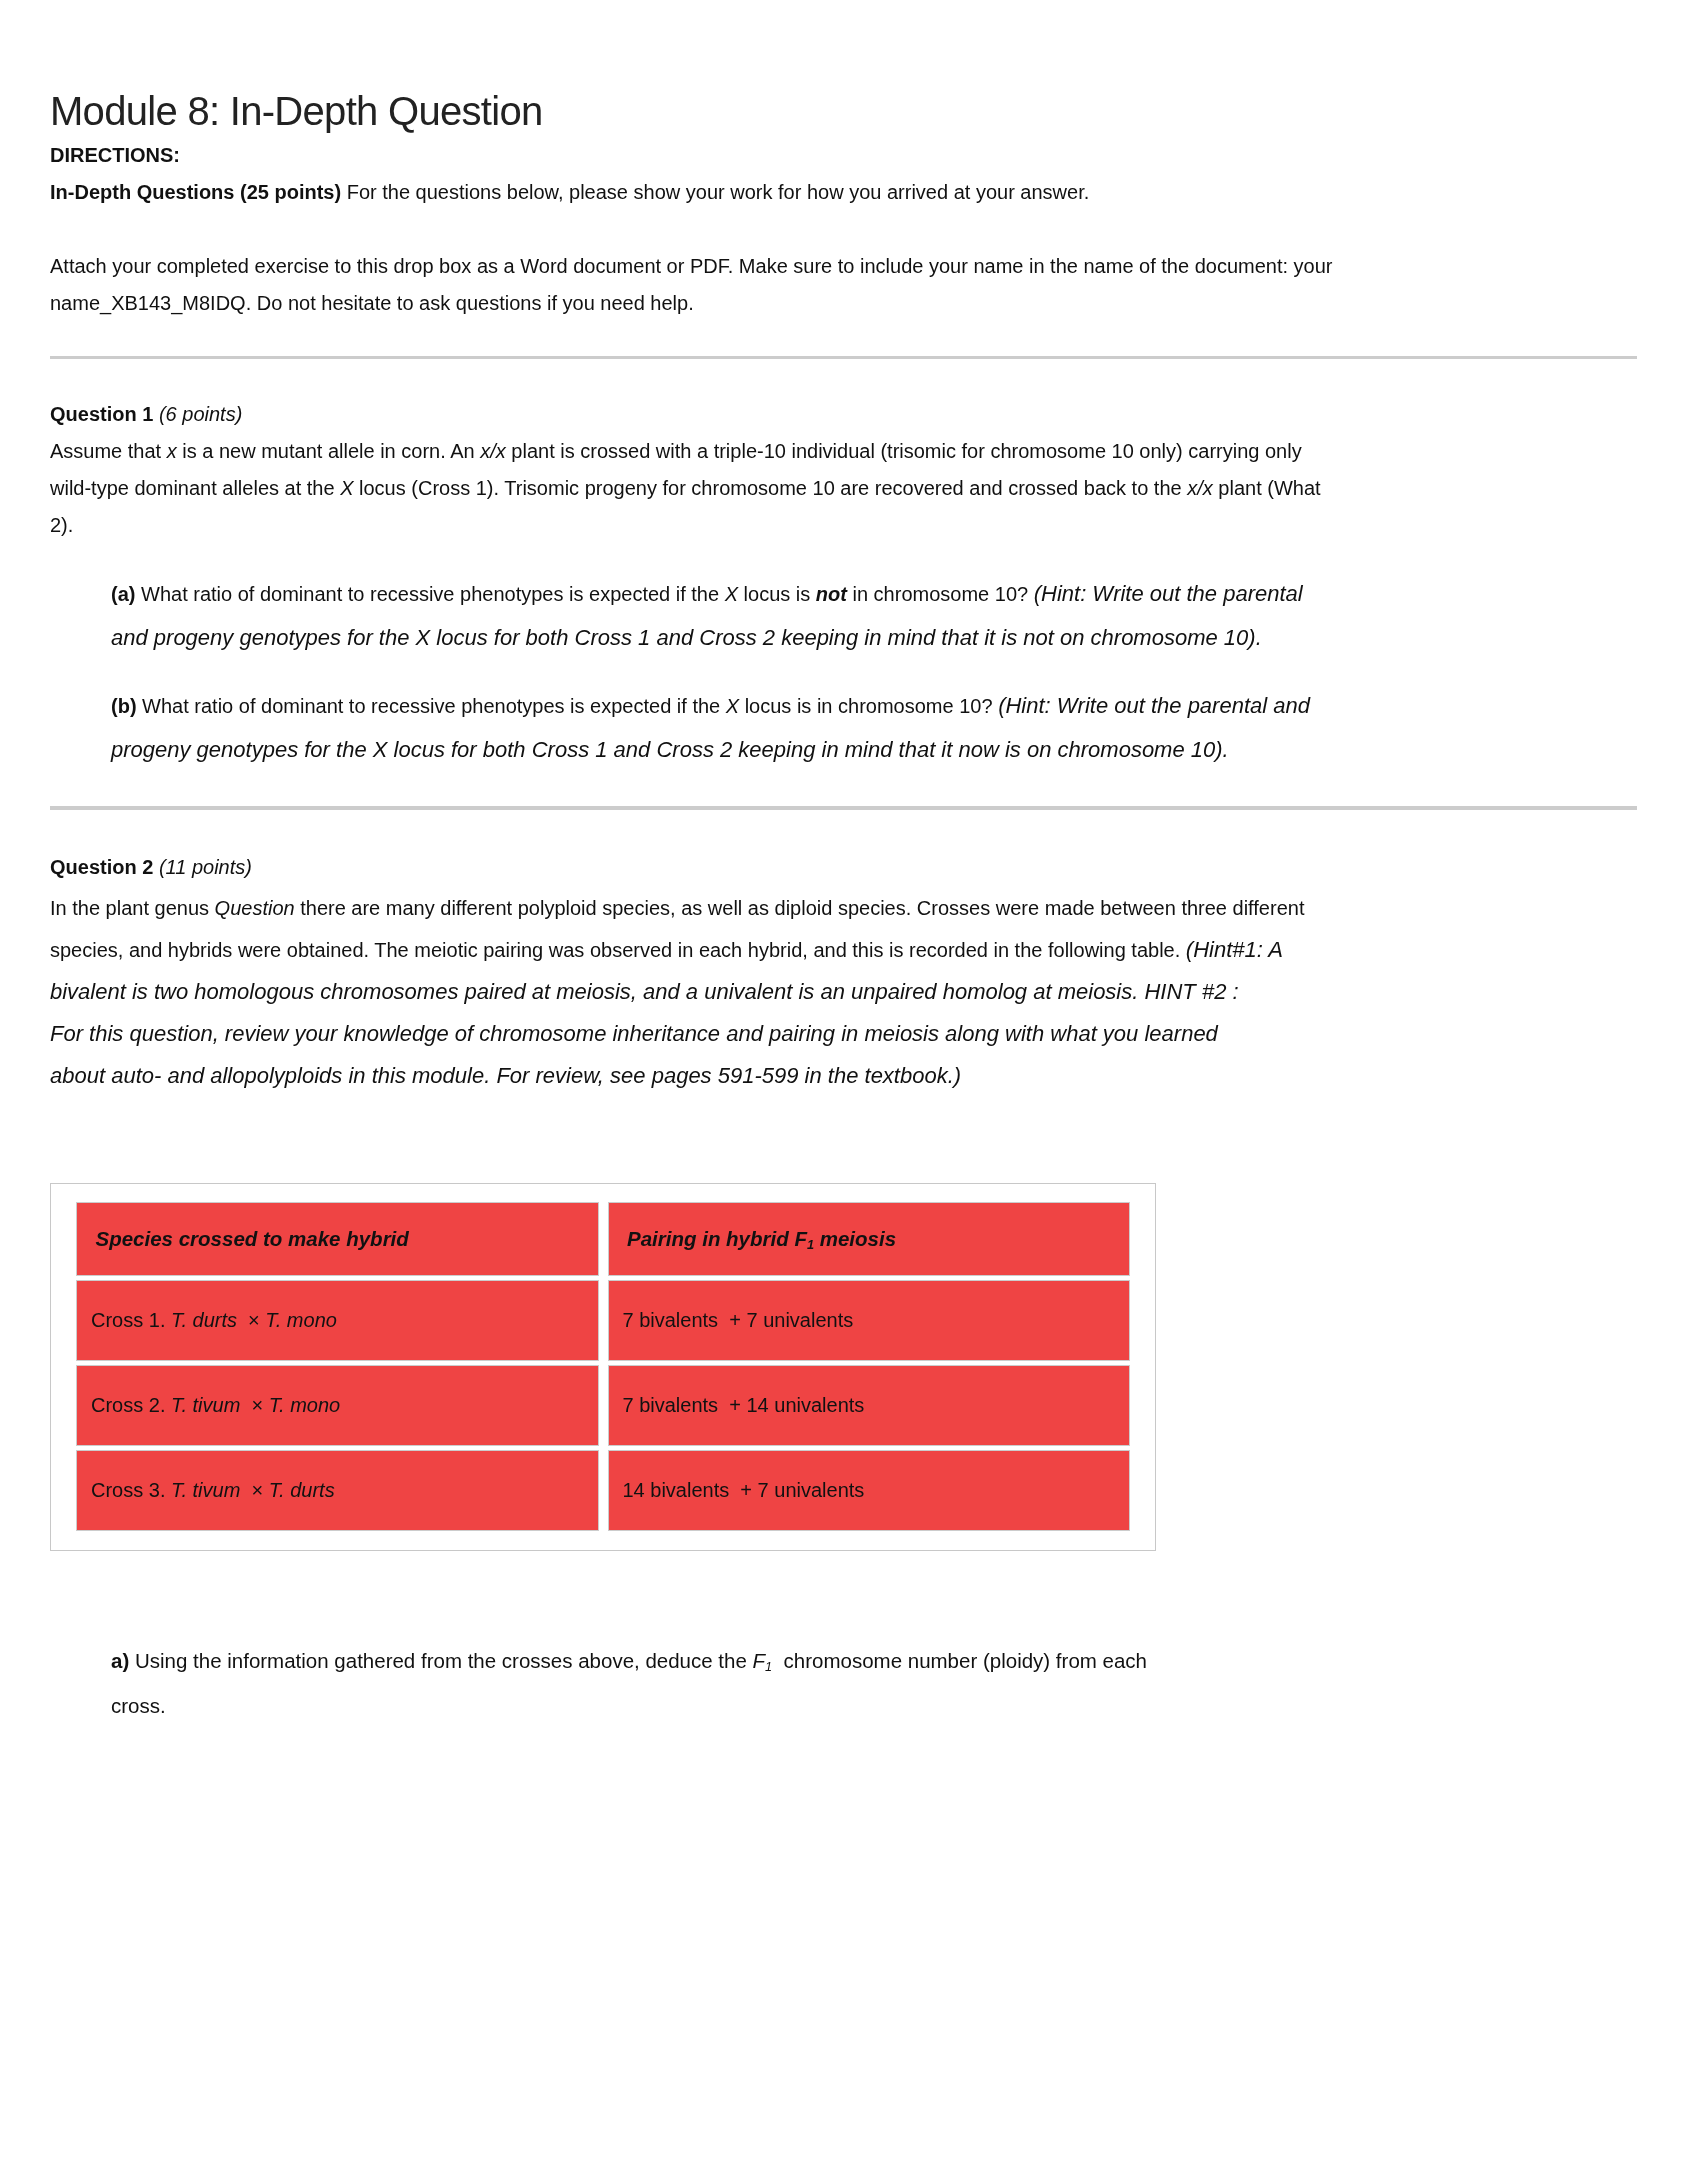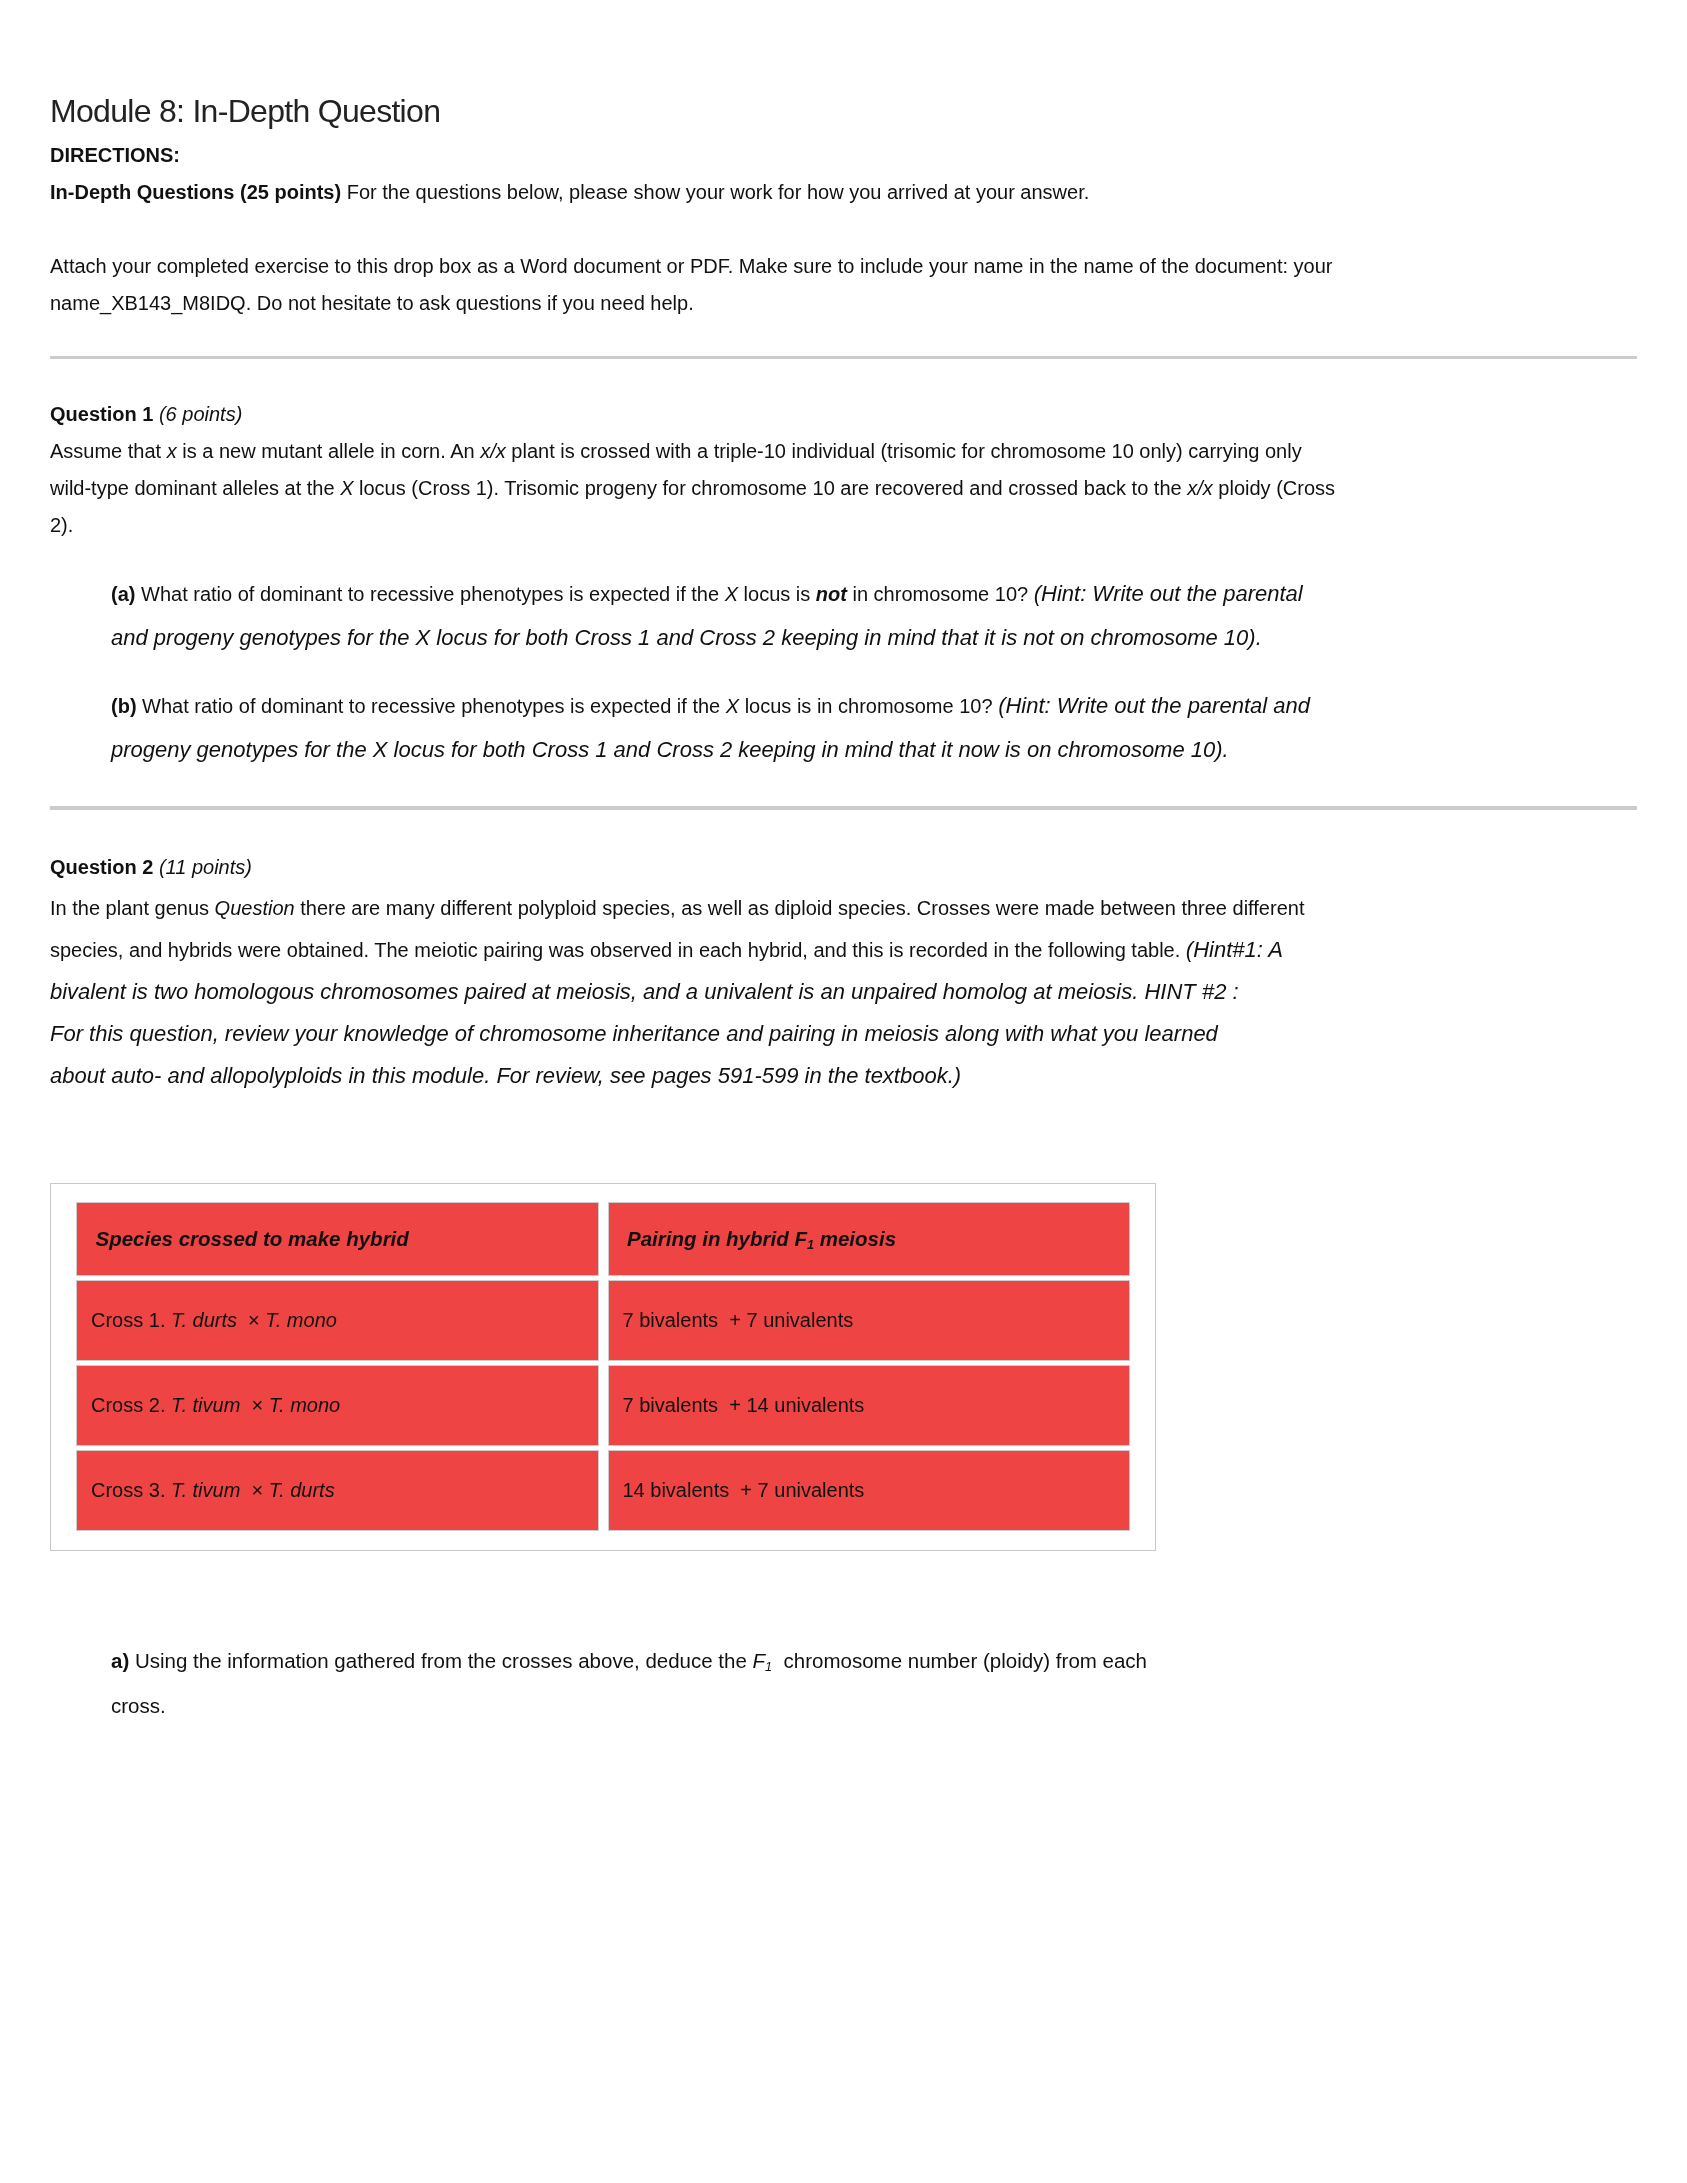--- a/index.html
+++ b/index.html
@@ -9,21 +9,21 @@
     height: 2183px;
     background: #ffffff;
     font-family: "Liberation Sans", "DejaVu Sans", sans-serif;
     color: #111111;
     overflow: hidden;
   }
   .content { padding: 0 50px; }
 
   .title {
     margin: 85px 0 0 0;
-    font-size: 32px;
+    font-size: 40px;
     font-weight: 400;
     letter-spacing: -0.7px;
     color: #222222;
     line-height: 52px;
   }
 
   .block { font-size: 20px; line-height: 37px; margin: 0; }
   .line { white-space: nowrap; }
 
   .directions-block { }
@@ -97,21 +97,21 @@
     <div class="block attach-block">
       <div class="line"><span>Attach your completed exercise to this drop box as a Word document or PDF. Make sure to include your name in the name of the document: your</span></div>
       <div class="line"><span>name_XB143_M8IDQ. Do not hesitate to ask questions if you need help.</span></div>
     </div>
 
     <hr class="divider">
 
     <div class="block q1-block">
       <div class="line"><span class="b">Question 1</span><span class="i"> (6 points)</span></div>
       <div class="line"><span>Assume that </span><span class="i">x</span><span> is a new mutant allele in corn. An </span><span class="i">x/x</span><span> plant is crossed with a triple-10 individual (trisomic for chromosome 10 only) carrying only</span></div>
-      <div class="line"><span>wild-type dominant alleles at the </span><span class="i">X</span><span> locus (Cross 1). Trisomic progeny for chromosome 10 are recovered and crossed back to the </span><span class="i">x/x</span><span> ploidy (Cross</span></div>
+      <div class="line"><span>wild-type dominant alleles at the </span><span class="i">X</span><span> locus (Cross 1). Trisomic progeny for chromosome 10 are recovered and crossed back to the </span><span class="i">x/x</span><span> plant (What</span></div>
       <div class="line"><span>2).</span></div>
     </div>
 
     <div class="block subpart part-a">
       <div class="line"><span class="b">(a)</span><span> What ratio of dominant to recessive phenotypes is expected if the </span><span class="i">X</span><span> locus is </span><span class="bi">not</span><span> in chromosome 10? </span><span class="hint">(Hint: Write out the parental</span></div>
       <div class="line"><span class="hint">and progeny genotypes for the X locus for both Cross 1 and Cross 2 keeping in mind that it is not on chromosome 10).</span></div>
     </div>
 
     <div class="block subpart part-b">
       <div class="line"><span class="b">(b)</span><span> What ratio of dominant to recessive phenotypes is expected if the </span><span class="i">X</span><span> locus is in chromosome 10? </span><span class="hint">(Hint: Write out the parental and</span></div>

